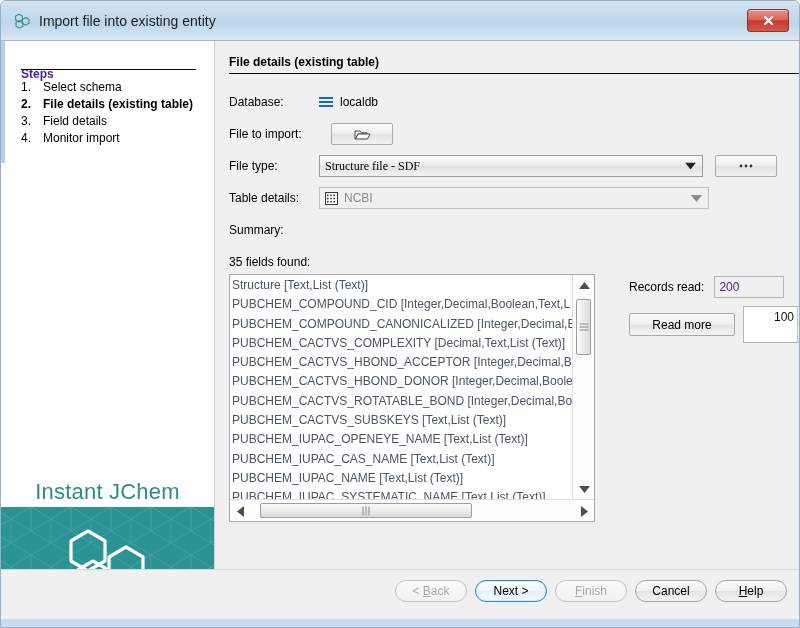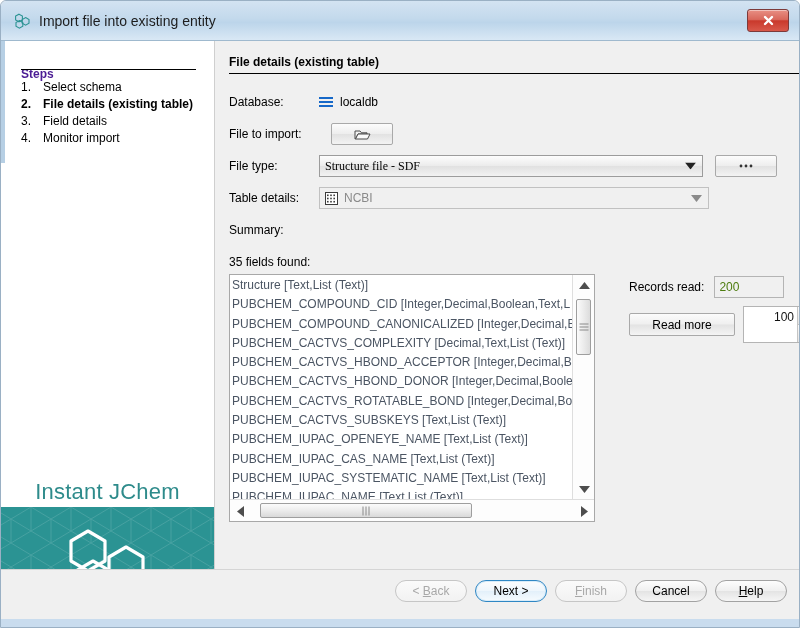--- a/index.html
+++ b/index.html
@@ -249,21 +249,21 @@
   
   #records {
     margin-left: 16px;
     padding-top: 2px;
   }
   #records .row1 { display: flex; align-items: center; margin-bottom: 8px; }
   #records .row1 .lbl { font-size: 12px; color: #000; margin-right: 10px; }
   #records-read {
     width: 70px; height: 22px; line-height: 20px;
     border: 1px solid #b4b4b4; background: #f0f0f0;
-    color: #4d7c0f; padding: 0 4px; font-size: 12px;
+    color: #4c1d95; padding: 0 4px; font-size: 12px;
   }
   #records .row2 { display: flex; align-items: center; }
   #read-more {
     width: 106px; height: 23px;
     border: 1px solid #a9a9a9; border-radius: 2px;
     background: linear-gradient(to bottom, #fcfcfc 0%, #efefef 48%, #e3e3e3 52%, #f4f4f4 100%);
     font-size: 12px; color: #000;
     display: flex; align-items: center; justify-content: center;
     cursor: pointer; margin-right: 8px;
   }
@@ -487,22 +487,22 @@
             <div>Structure [Text,List (Text)]</div>
             <div>PUBCHEM_COMPOUND_CID [Integer,Decimal,Boolean,Text,L</div>
             <div>PUBCHEM_COMPOUND_CANONICALIZED [Integer,Decimal,Bo</div>
             <div>PUBCHEM_CACTVS_COMPLEXITY [Decimal,Text,List (Text)]</div>
             <div>PUBCHEM_CACTVS_HBOND_ACCEPTOR [Integer,Decimal,Bo</div>
             <div>PUBCHEM_CACTVS_HBOND_DONOR [Integer,Decimal,Boolea</div>
             <div>PUBCHEM_CACTVS_ROTATABLE_BOND [Integer,Decimal,Bo</div>
             <div>PUBCHEM_CACTVS_SUBSKEYS [Text,List (Text)]</div>
             <div>PUBCHEM_IUPAC_OPENEYE_NAME [Text,List (Text)]</div>
             <div>PUBCHEM_IUPAC_CAS_NAME [Text,List (Text)]</div>
+            <div>PUBCHEM_IUPAC_NAME [Text,List (Text)]</div>
             <div>PUBCHEM_IUPAC_SYSTEMATIC_NAME [Text,List (Text)]</div>
-            <div>PUBCHEM_IUPAC_NAME [Text,List (Text)]</div>
           </div>
 
           <div id="vscroll">
             <div class="sb-arrow up">
               <svg width="11" height="7" viewBox="0 0 11 7">
                   <polygon points="5.5,0 11,7 0,7" fill="#4d4d4d"></polygon>
                 </svg>
             </div>
             <div id="vthumb">
               <svg class="grip-v" width="10" height="8" viewBox="0 0 10 8">

